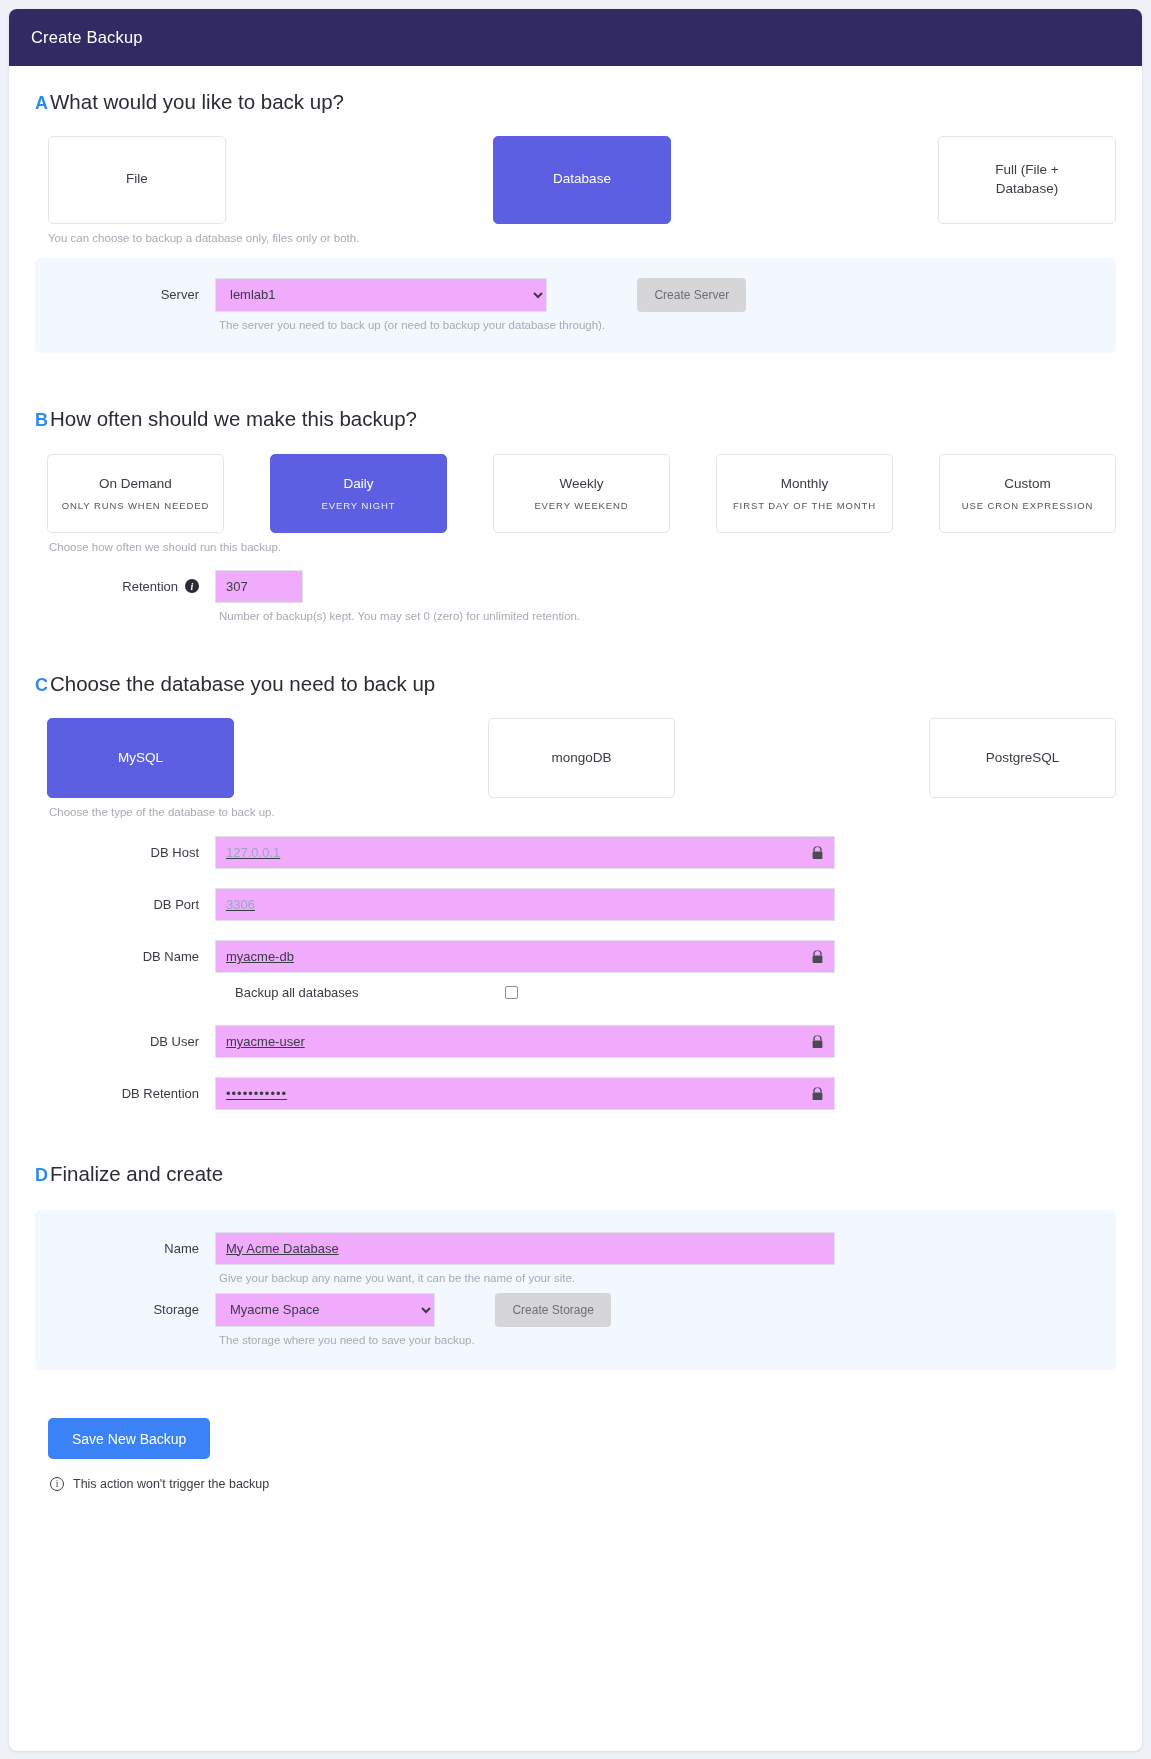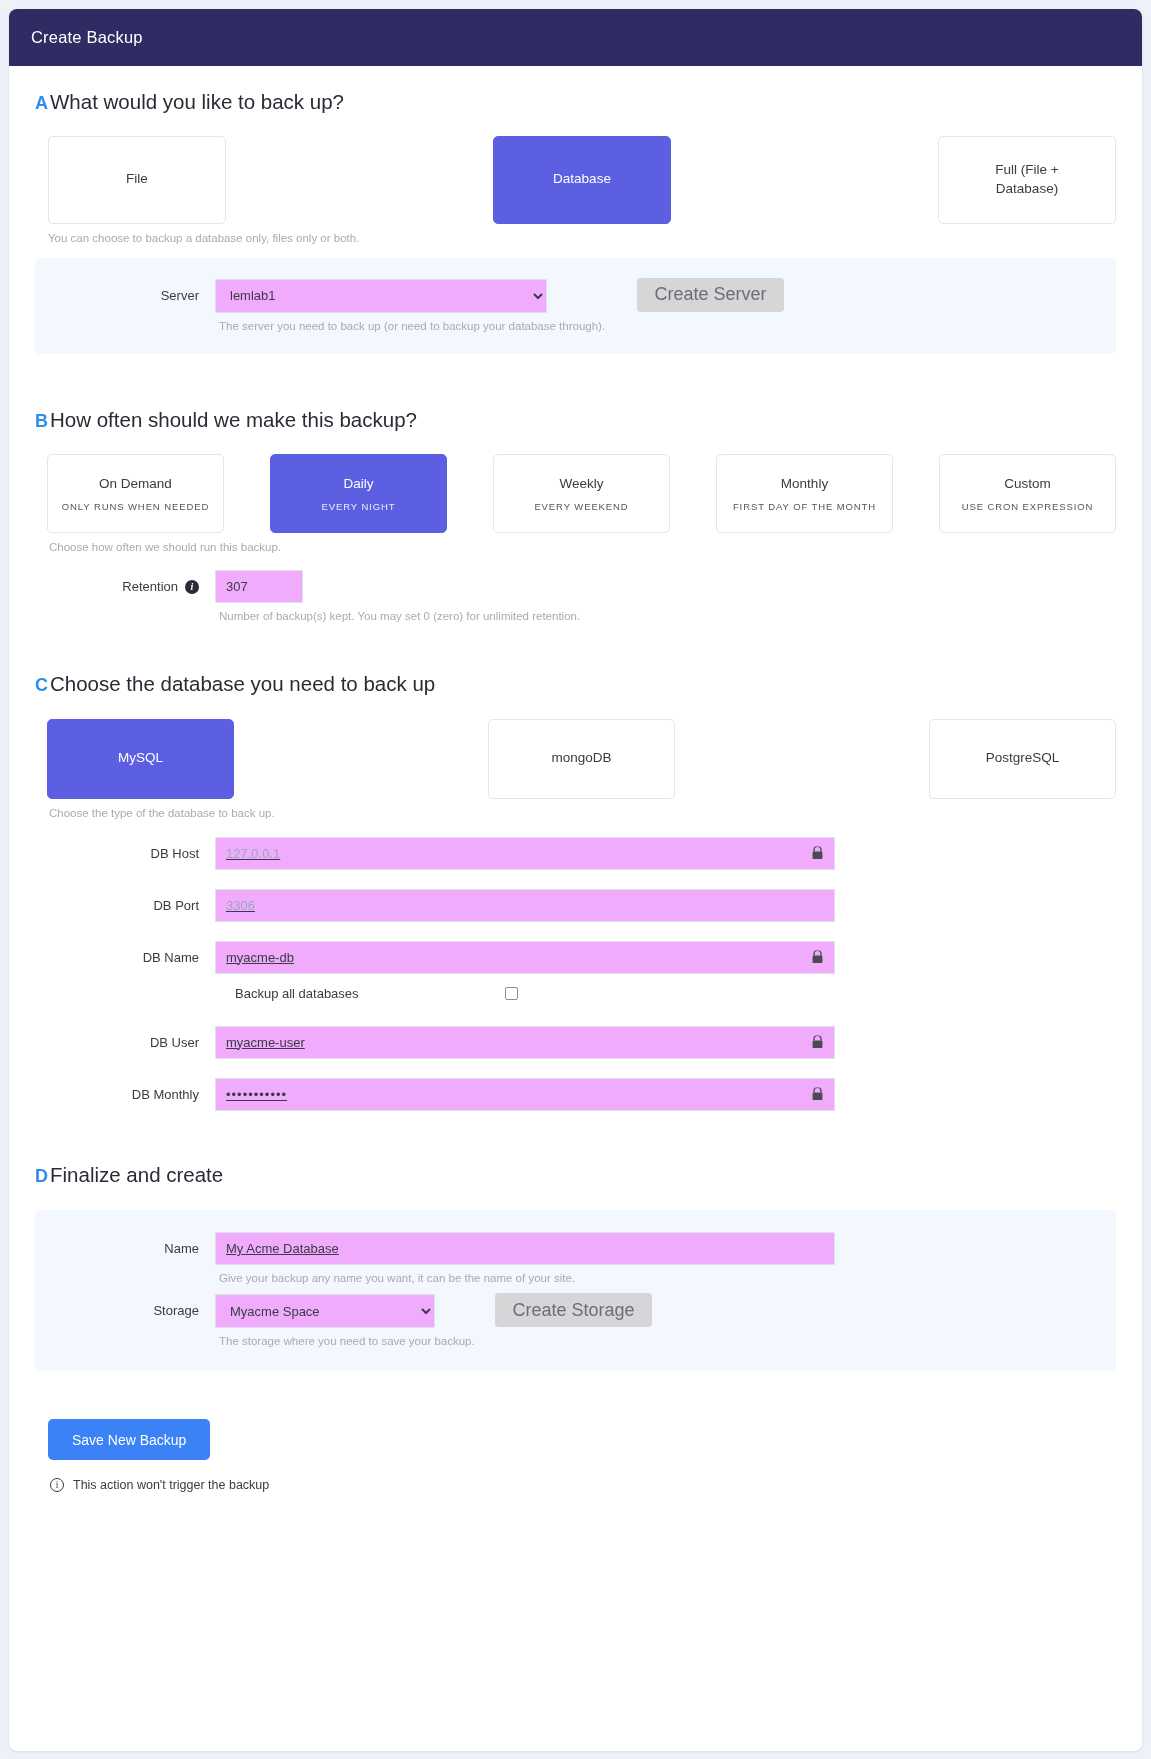--- a/index.html
+++ b/index.html
@@ -147,21 +147,21 @@
     position: absolute; right: 12px; top: 50%;
     transform: translateY(-50%);
     width: 11px; height: 13px;
     pointer-events: none;
   }
   .btn-grey {
     background: #d6d6d9;
     border: none;
     border-radius: 4px;
     color: #6d6d76;
-    font-size: 18px;
+    font-size: 12px;
     font-family: "Liberation Sans", sans-serif;
     height: 34px;
     padding: 0 17px;
     cursor: pointer;
   }
   .btn-primary {
     background: #3b82f6;
     border: none;
     border-radius: 5px;
     color: #fff;
@@ -366,21 +366,21 @@
             <svg class="lock" viewBox="0 0 11 13">
               <path d="M2 5V3.4A3.4 3.4 0 0 1 9 3.4V5" fill="none" stroke="#4a4a52" stroke-width="1.4"></path>
               <rect x="0.6" y="5" width="9.8" height="7.6" rx="1.2" fill="#4a4a52"></rect>
             </svg>
           </div>
         </div>
       </div>
 
       <div style="height:19px"></div>
       <div class="frow">
-        <div class="flabel">DB Monthly</div>
+        <div class="flabel">DB Retention</div>
         <div class="fctrl">
           <div class="inputwrap">
             <input class="ctl wide" type="text" style="letter-spacing: 1px;" value="•••••••••••">
             <svg class="lock" viewBox="0 0 11 13">
               <path d="M2 5V3.4A3.4 3.4 0 0 1 9 3.4V5" fill="none" stroke="#4a4a52" stroke-width="1.4"></path>
               <rect x="0.6" y="5" width="9.8" height="7.6" rx="1.2" fill="#4a4a52"></rect>
             </svg>
           </div>
         </div>
       </div>

